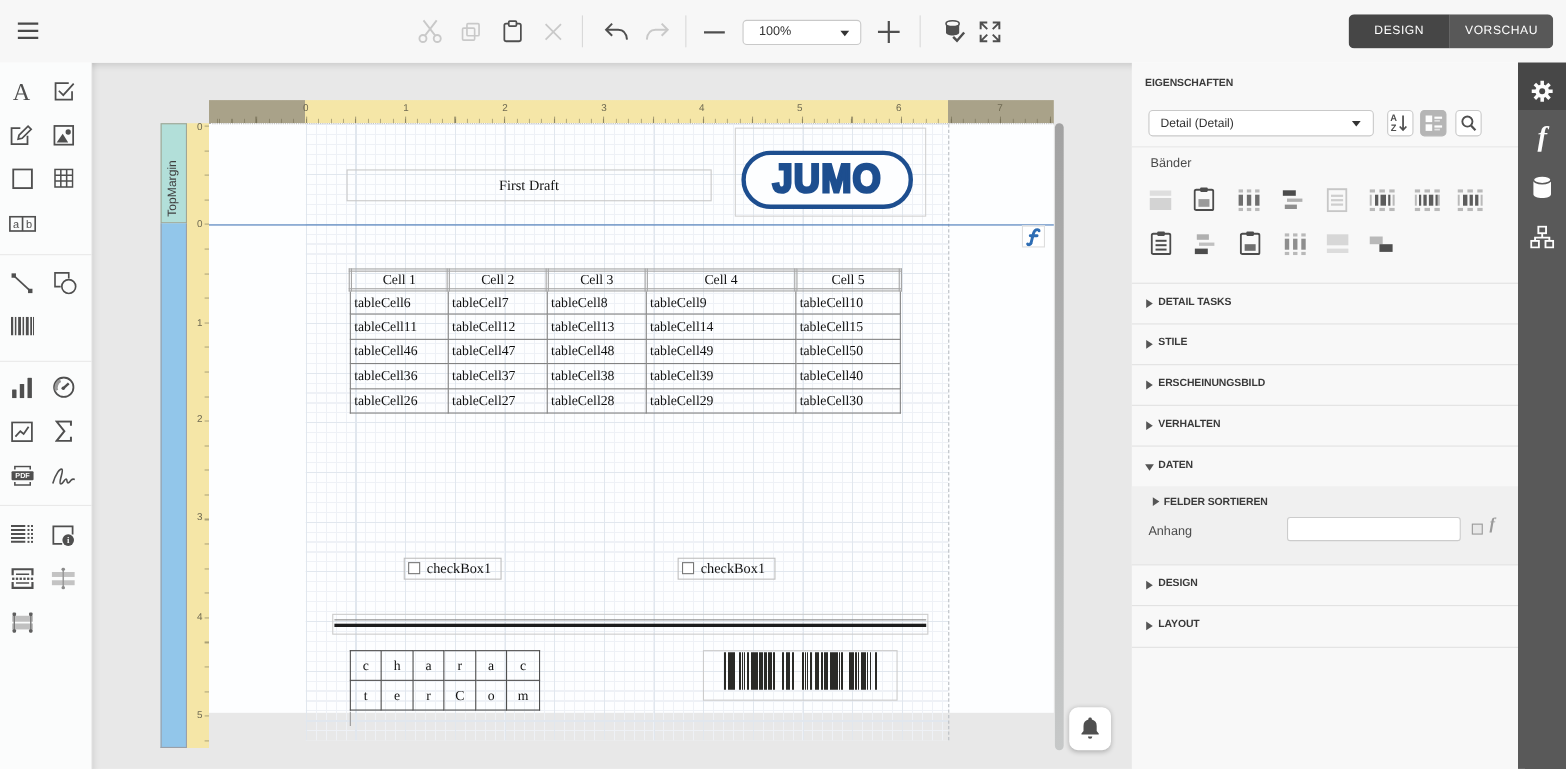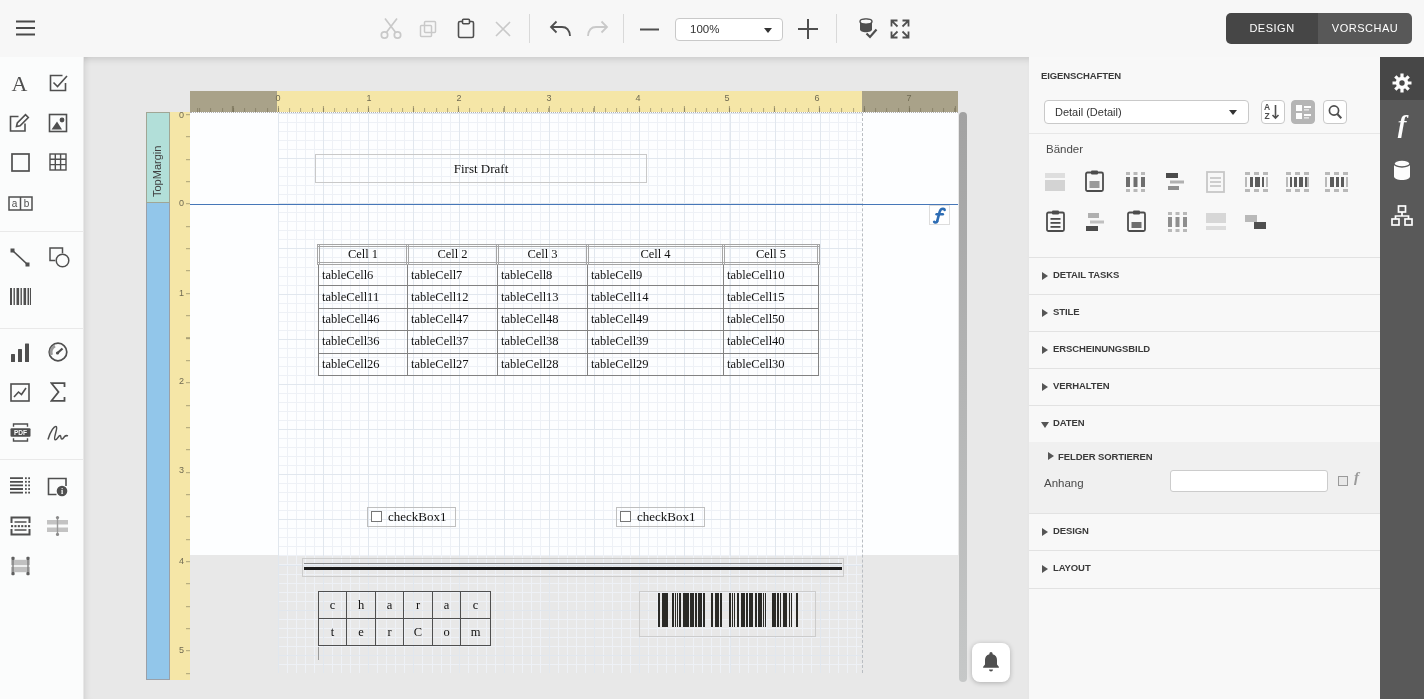--- a/index.html
+++ b/index.html
@@ -16,21 +16,21 @@
 #hruler{position:absolute;left:106px;top:34px;width:768px;height:21px;background:linear-gradient(to right,#a9a289 0 87px,#f5e6a7 87px 672px,#a9a289 672px 100%)}
 #hruler .ticks{position:absolute;left:0;bottom:0;width:100%;height:4px;background:repeating-linear-gradient(to right,rgba(110,104,78,.5) 0 1px,transparent 1px 11.27px);background-position:9.1px 0}
 #hruler .ticks2{position:absolute;left:0;bottom:0;width:100%;height:6px;background:repeating-linear-gradient(to right,rgba(110,104,78,.6) 0 1px,transparent 1px 45.1px);background-position:42.9px 0}
 .rnum{position:absolute;font-size:9px;color:#6f6a52;transform:translateX(-50%)}
 .vnum{position:absolute;font-size:9px;color:#6f6a52;transform:translateY(-50%)}
 #vruler{position:absolute;left:86px;top:55px;width:20px;height:568px;background:#f5e6a7}
 #vruler .ticks{position:absolute;top:0;right:0;width:4px;height:100%;background:repeating-linear-gradient(to bottom,rgba(110,104,78,.55) 0 1px,transparent 1px 22.35px);background-position:0 2.2px}
 #tab-top{position:absolute;left:62px;top:55px;width:24px;height:91px;background:#b2dfd9;border:1px solid #a0a695}
 #tab-top span{position:absolute;left:4px;top:84px;font-size:11px;color:#3f3f3f;transform:rotate(-90deg);transform-origin:0 0;white-space:nowrap}
 #tab-det{position:absolute;left:62px;top:146px;width:24px;height:477px;background:#92c6ea;border:1px solid #9aa0a8;border-top:none}
-#page{position:absolute;left:106px;top:55px;width:768px;height:443px;background:#fdfeff;border-top:1px dotted #b0b0b0}
+#page{position:absolute;left:106px;top:55px;width:768px;height:536px;background:#fdfeff;border-top:1px dotted #b0b0b0}
 #grid{position:absolute;left:88px;top:0;width:584px;height:560px;
 background-image:
  repeating-linear-gradient(to right,#e1e7ee 0 1px,transparent 1px 45.16px),
  repeating-linear-gradient(to bottom,#e1e7ee 0 1px,transparent 1px 45.16px),
  repeating-linear-gradient(to right,#eef1f6 0 1px,transparent 1px 9.03px),
  repeating-linear-gradient(to bottom,#eef1f6 0 1px,transparent 1px 9.03px)}
 #rmargin{position:absolute;left:672px;top:0;height:560px;width:0;border-left:1px dashed #b9bdc2}
 #bandline{position:absolute;left:0;top:91px;width:768px;height:1px;background:#4677b8}
 .el{position:absolute;border:1px solid #c9c9c9}
 .serif{font-family:"Liberation Serif",serif}
@@ -346,20 +346,25 @@
     <span class="vnum" style="right:6px;top:449px">4</span>
     <span class="vnum" style="right:6px;top:538px">5</span>
   </div>
   <div id="page">
     <div id="grid"></div>
     <div id="rmargin"></div>
     <div id="bandline"></div>
 
     <div class="el serif" style="left:125px;top:41px;width:332px;height:29px;font-size:13px;text-align:center;line-height:27px;color:#111">First Draft</div>
 
+    <div class="el" style="left:478px;top:3px;width:174px;height:81px;border-color:#d2d2d2">
+      <div style="position:absolute;left:5px;top:20px;width:156px;height:53px;border:4px solid #1d4e8f;border-radius:27px;background:#fdfeff">
+        <div style="position:absolute;left:0;top:2px;width:148px;text-align:center;font-weight:bold;font-size:33px;letter-spacing:1px;color:#1d4e8f;-webkit-text-stroke:2.4px #1d4e8f;transform:scaleY(1.1)">JUMO</div>
+      </div>
+    </div>
 
     <div style="position:absolute;left:739px;top:92px;width:21px;height:20px;background:#fff;border:1px solid #ddd">
       <svg width="19" height="18" viewBox="0 0 19 18" style="position:absolute;left:1px;top:0">
           <g fill="none" stroke="#2e6db4" stroke-width="2.6" stroke-linecap="round">
             <path d="M6.2 15.2c-.6 1.5-2.4 1.7-3 .6"></path>
             <path d="M6.2 15.2L8.6 6c.5-2 1.8-3.3 3.4-3.3 1 0 1.6.5 1.6 1.2"></path>
             <path d="M5.6 8.3h6.2"></path>
           </g>
         </svg>
     </div>

